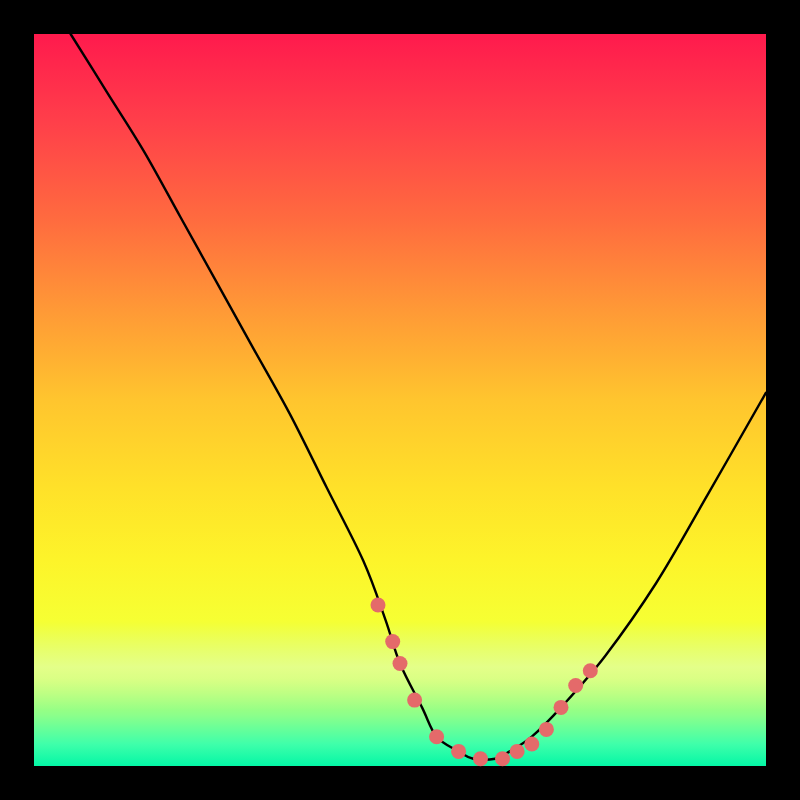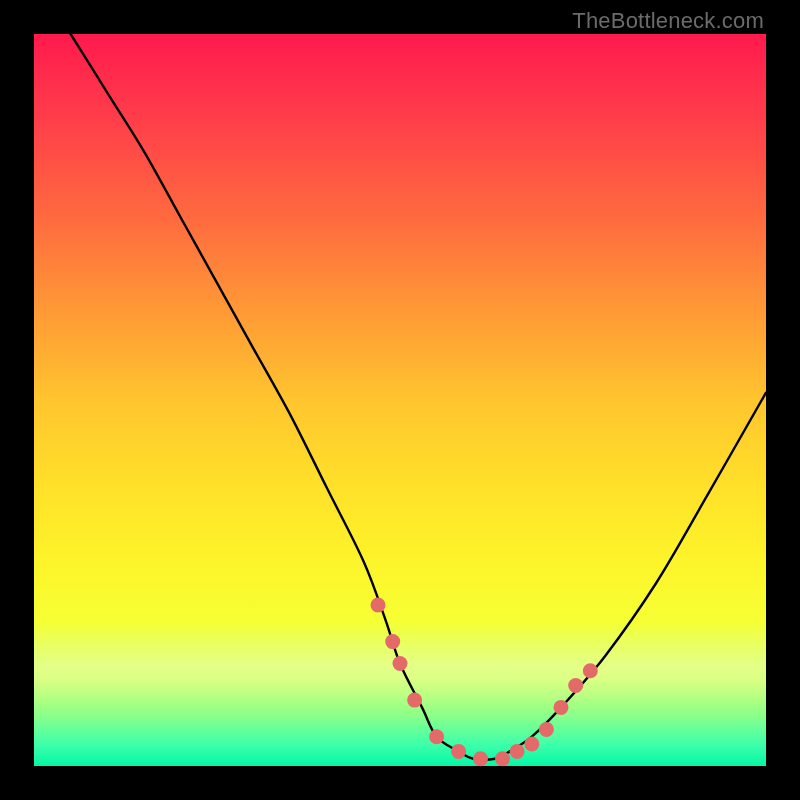--- a/index.html
+++ b/index.html
@@ -70,21 +70,20 @@
     overflow: visible;
   }
   .dot {
     fill: #e46a6a;
   }
 </style>
 </head>
 <body>
 
 <div class="frame">
-  <div class="watermark">TheBottleneck.com</div>
 
   <div class="plot-area">
     <div class="pale-band"></div>
 
     <svg class="curve" viewBox="0 0 732 732" preserveAspectRatio="none">
       <path id="curve-path" fill="none" stroke="#000000" stroke-width="2.4" stroke-linecap="round" stroke-linejoin="round" d="M 36.6 0.0 C 42.7 9.8, 61.0 39.0, 73.2 58.6 C 85.4 78.1, 97.6 96.4, 109.8 117.1 C 122.0 137.9, 134.2 161.0, 146.4 183.0 C 158.6 205.0, 170.8 226.9, 183.0 248.9 C 195.2 270.8, 207.4 292.8, 219.6 314.8 C 231.8 336.7, 244.0 357.5, 256.2 380.6 C 268.4 403.8, 280.6 429.4, 292.8 453.8 C 305.0 478.2, 319.6 505.1, 329.4 527.0 C 339.2 549.0, 345.3 568.5, 351.4 585.6 C 357.5 602.7, 359.9 614.9, 366.0 629.5 C 372.1 644.2, 381.9 661.2, 388.0 673.4 C 394.1 685.6, 396.5 695.4, 402.6 702.7 C 408.7 710.0, 418.5 713.7, 424.6 717.4 C 430.7 721.0, 433.1 723.5, 439.2 724.7 C 445.3 725.9, 455.1 725.9, 461.2 724.7 C 467.3 723.5, 469.7 721.0, 475.8 717.4 C 481.9 713.7, 489.2 710.0, 497.8 702.7 C 506.3 695.4, 514.8 686.9, 527.0 673.4 C 539.2 660.0, 555.1 642.9, 571.0 622.2 C 586.8 601.5, 605.1 575.8, 622.2 549.0 C 639.3 522.2, 655.1 492.9, 673.4 461.2 C 691.7 429.4, 722.2 375.8, 732.0 358.7"></path>
       <g id="dots-group">
           <circle cx="344.0" cy="571.0" r="7.5" class="dot" fill="#e46a6a"></circle>
           <circle cx="358.7" cy="607.6" r="7.5" class="dot" fill="#e46a6a"></circle>
           <circle cx="366.0" cy="629.5" r="7.5" class="dot" fill="#e46a6a"></circle>

